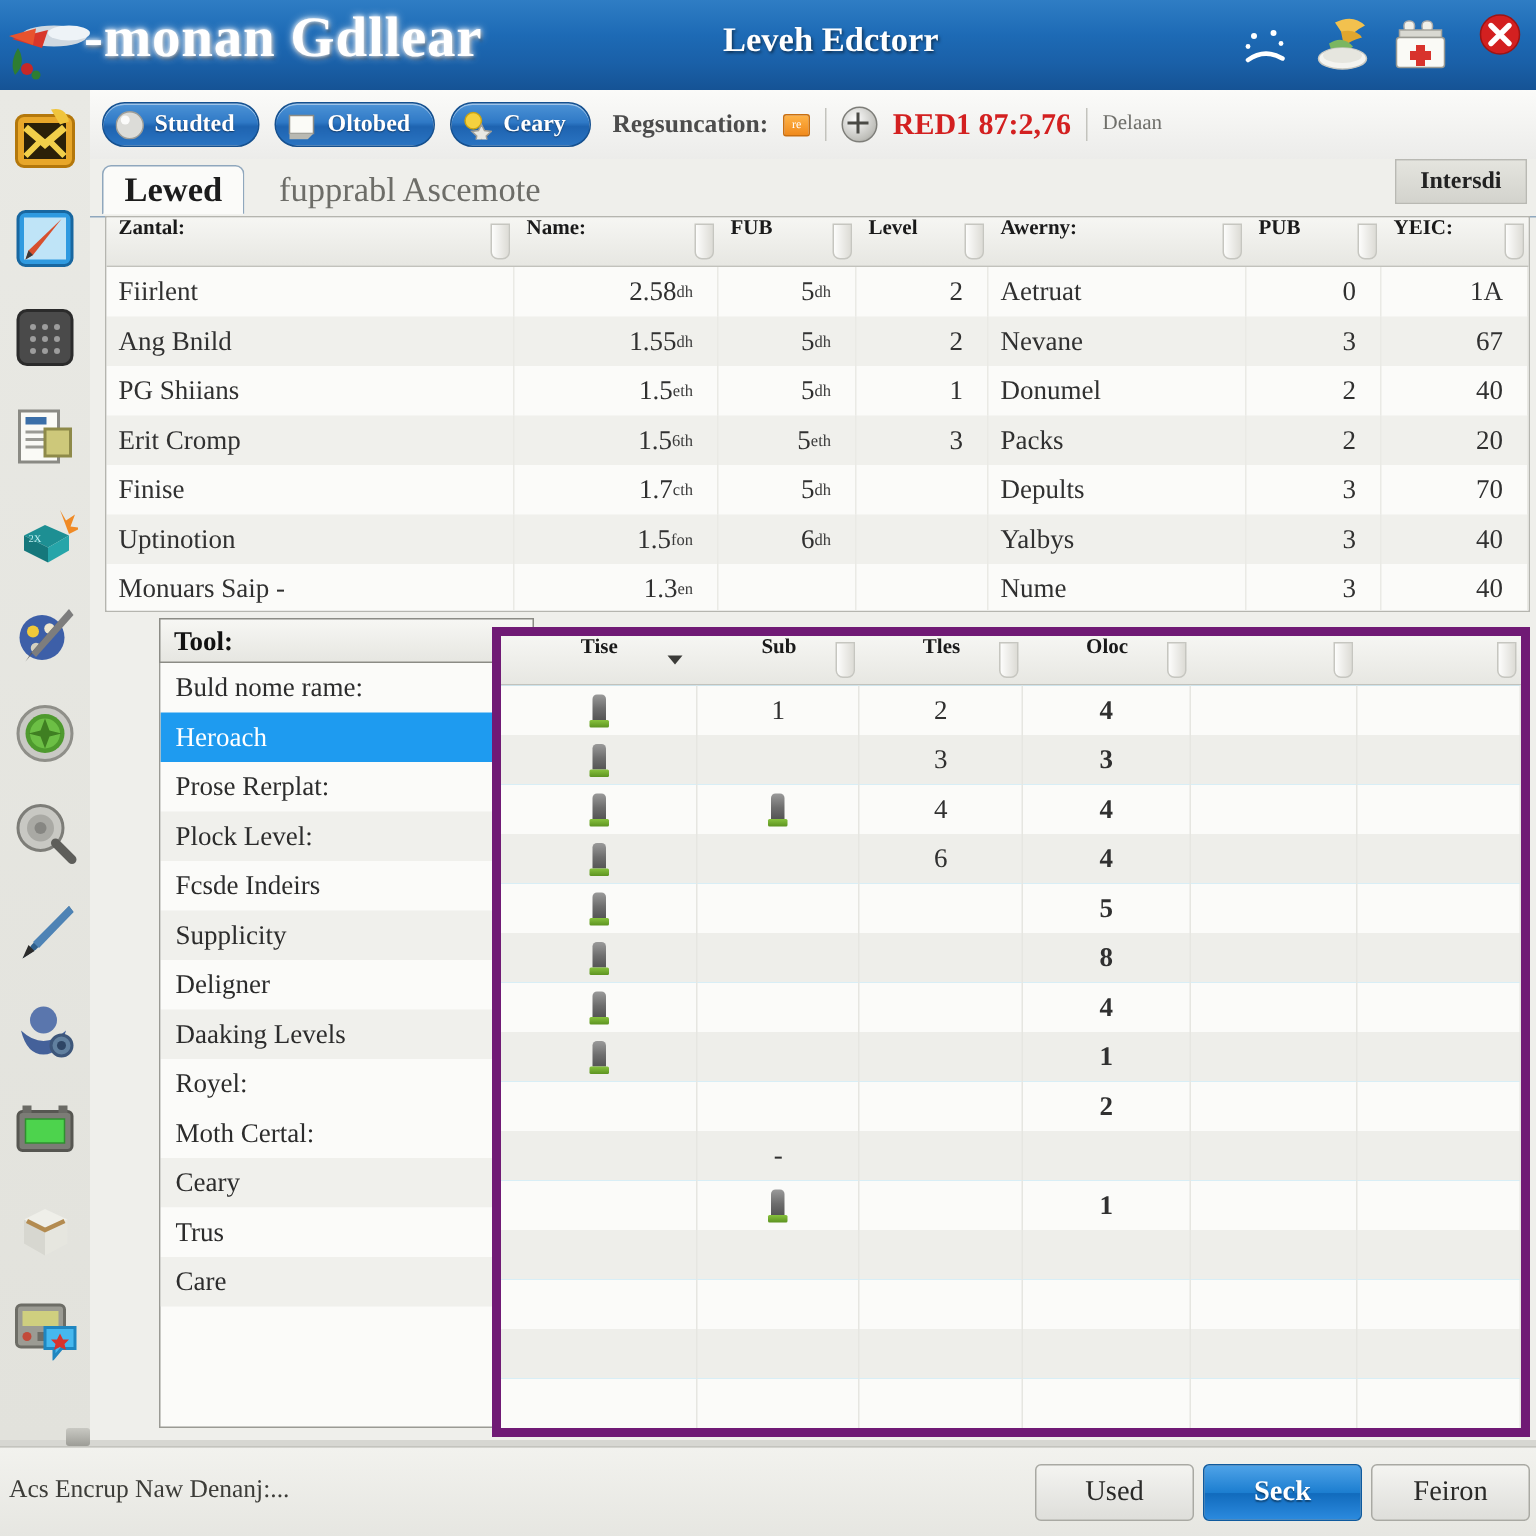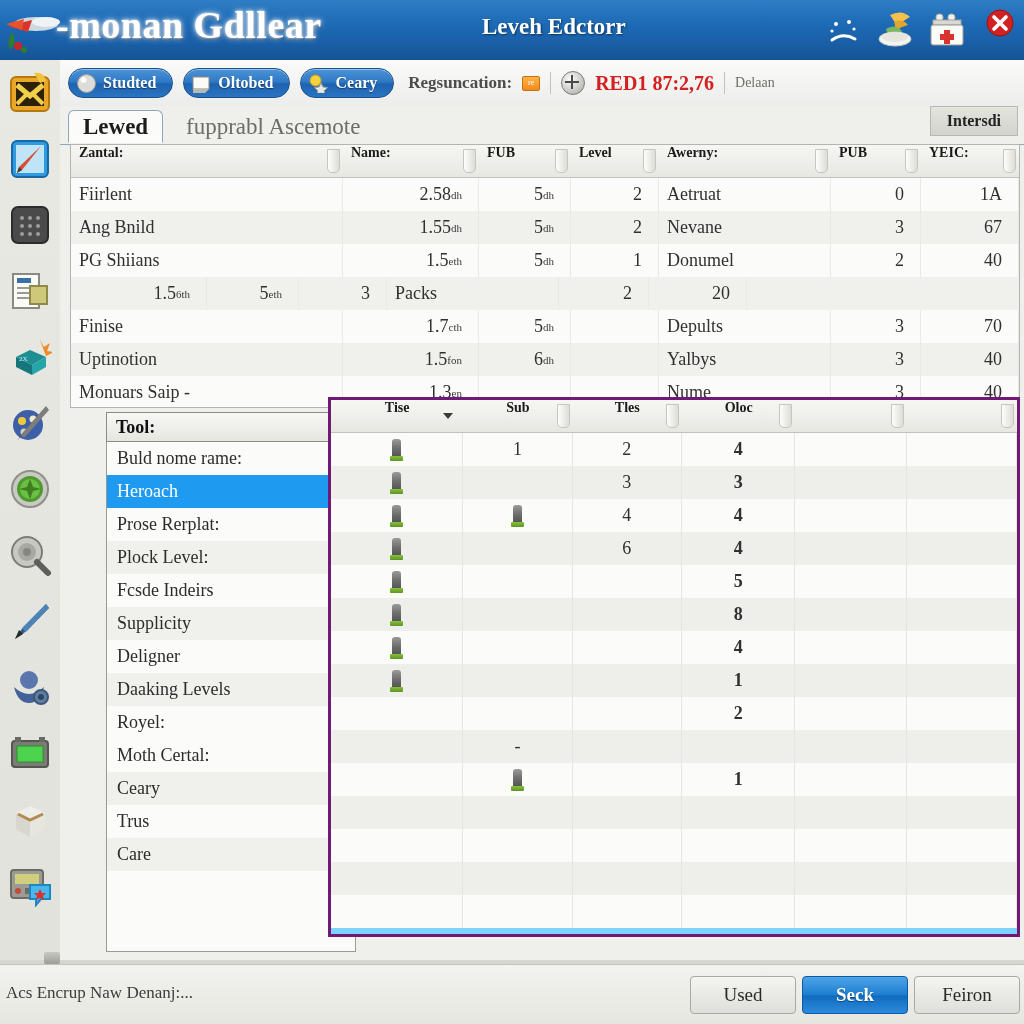--- a/index.html
+++ b/index.html
@@ -161,22 +161,22 @@
   }
   .li{
     height:33px;display:flex;align-items:center;padding-left:10px;
     font-size:18px;color:#2c2c2c;white-space:nowrap;box-sizing:border-box;
   }
   .li.odd{background:#fbfbf9;}
   .li.even{background:#f0f0ec;}
   .li.sel{background:#1e9bf0;color:#ffffff;}
 
   .gridpanel{
-    position:absolute;left:268px;top:337px;width:692px;height:540px;
-    background:#7dd3fc;border:3px solid #701a75;box-sizing:border-box;overflow:hidden;
+    position:absolute;left:268px;top:358px;width:692px;height:540px;
+    background:#7dd3fc;border:6px solid #701a75;box-sizing:border-box;overflow:hidden;
   }
   .ghead{
     display:flex;height:32px;
     background:linear-gradient(180deg,#f6f6f3 0%,#e7e7e2 100%);
     border-bottom:1px solid #c2c2bc;
   }
   .grow{display:flex;height:33px;}
   .grow.odd{background:#fbfbf9;}
   .grow.even{background:#eeeeea;}
   .gd{
@@ -502,20 +502,21 @@
           <div class="trow odd">
             <div class="td " style="width: 272px;">PG Shiians</div>
             <div class="td num" style="width: 136px;">1.5<span class="sup">eth</span></div>
             <div class="td num" style="width: 92px;">5<span class="sup">dh</span></div>
             <div class="td num" style="width: 88px;">1</div>
             <div class="td " style="width: 172px;">Donumel</div>
             <div class="td num" style="width: 90px;">2</div>
             <div class="td num" style="width: 98px;">40</div>
           </div>
           <div class="trow even">
+            <div class="td " style="width: 272px;">Erit Cromp</div>
             <div class="td num" style="width: 136px;">1.5<span class="sup">6th</span></div>
             <div class="td num" style="width: 92px;">5<span class="sup">eth</span></div>
             <div class="td num" style="width: 88px;">3</div>
             <div class="td " style="width: 172px;">Packs</div>
             <div class="td num" style="width: 90px;">2</div>
             <div class="td num" style="width: 98px;">20</div>
           </div>
           <div class="trow odd">
             <div class="td " style="width: 272px;">Finise</div>
             <div class="td num" style="width: 136px;">1.7<span class="sup">cth</span></div>

